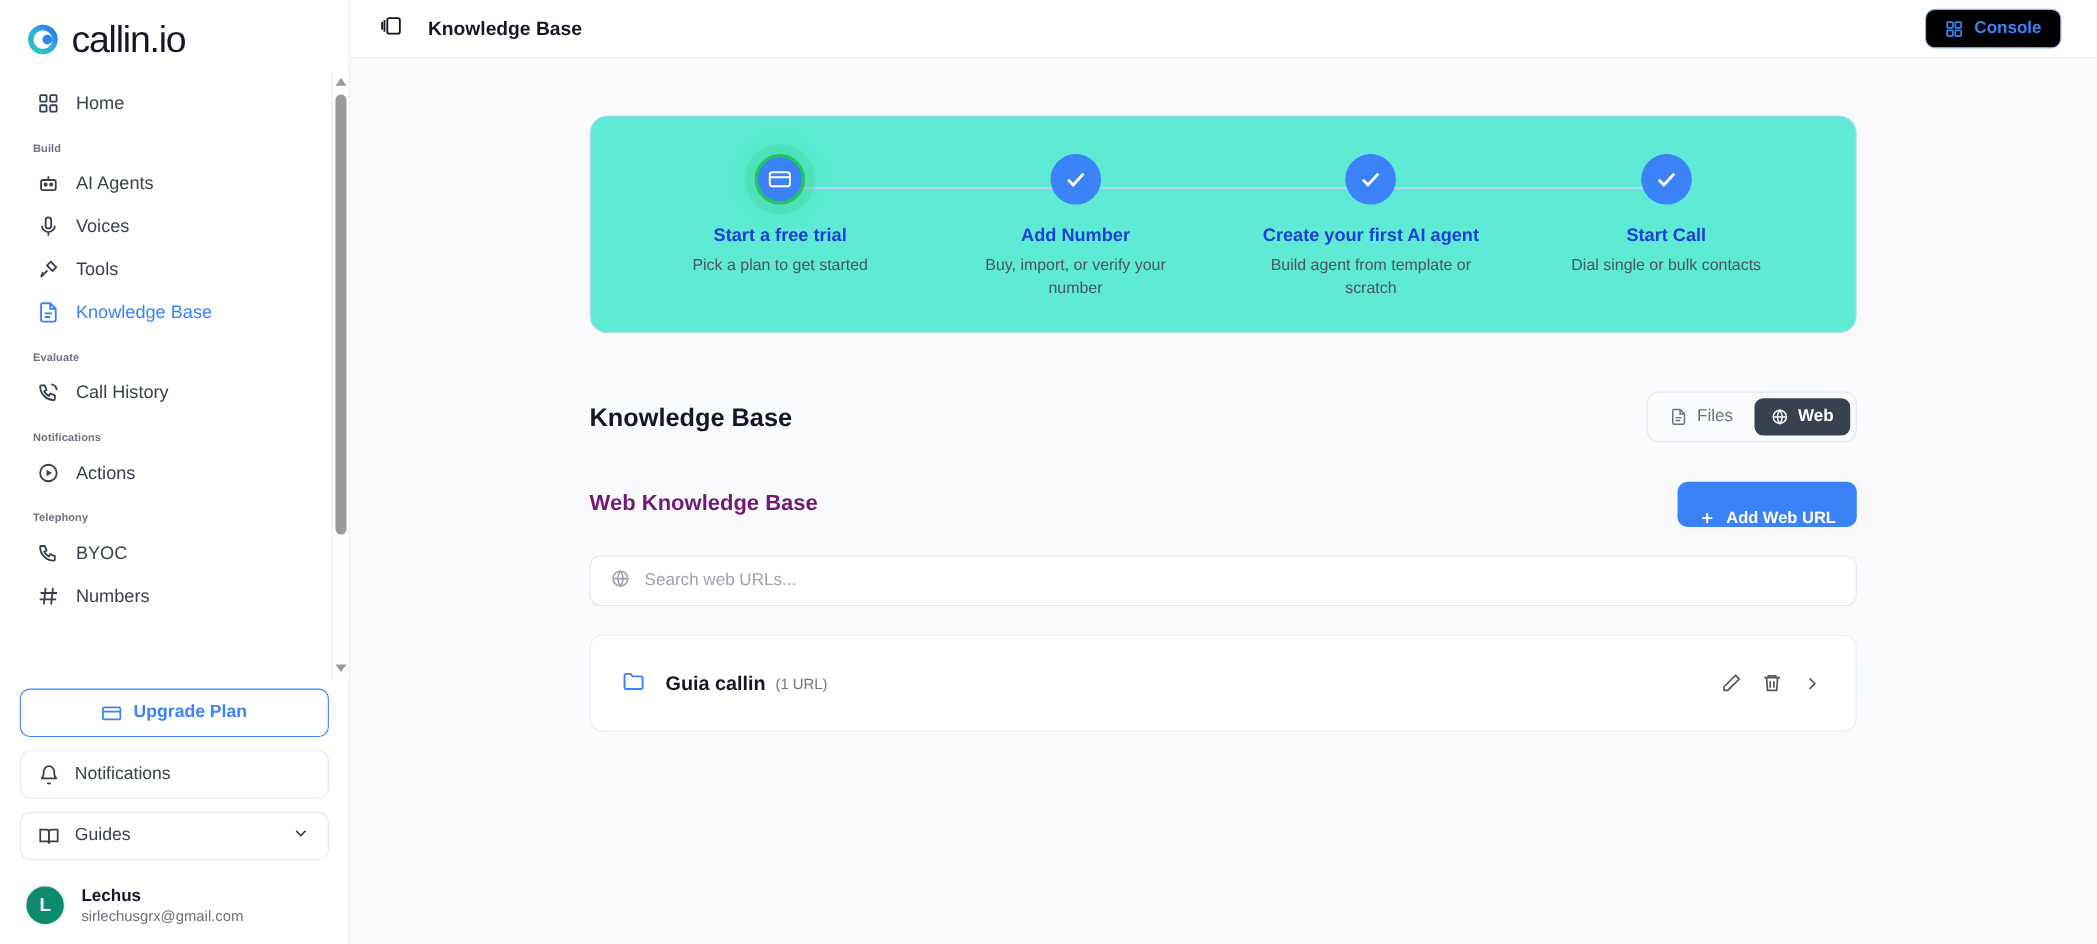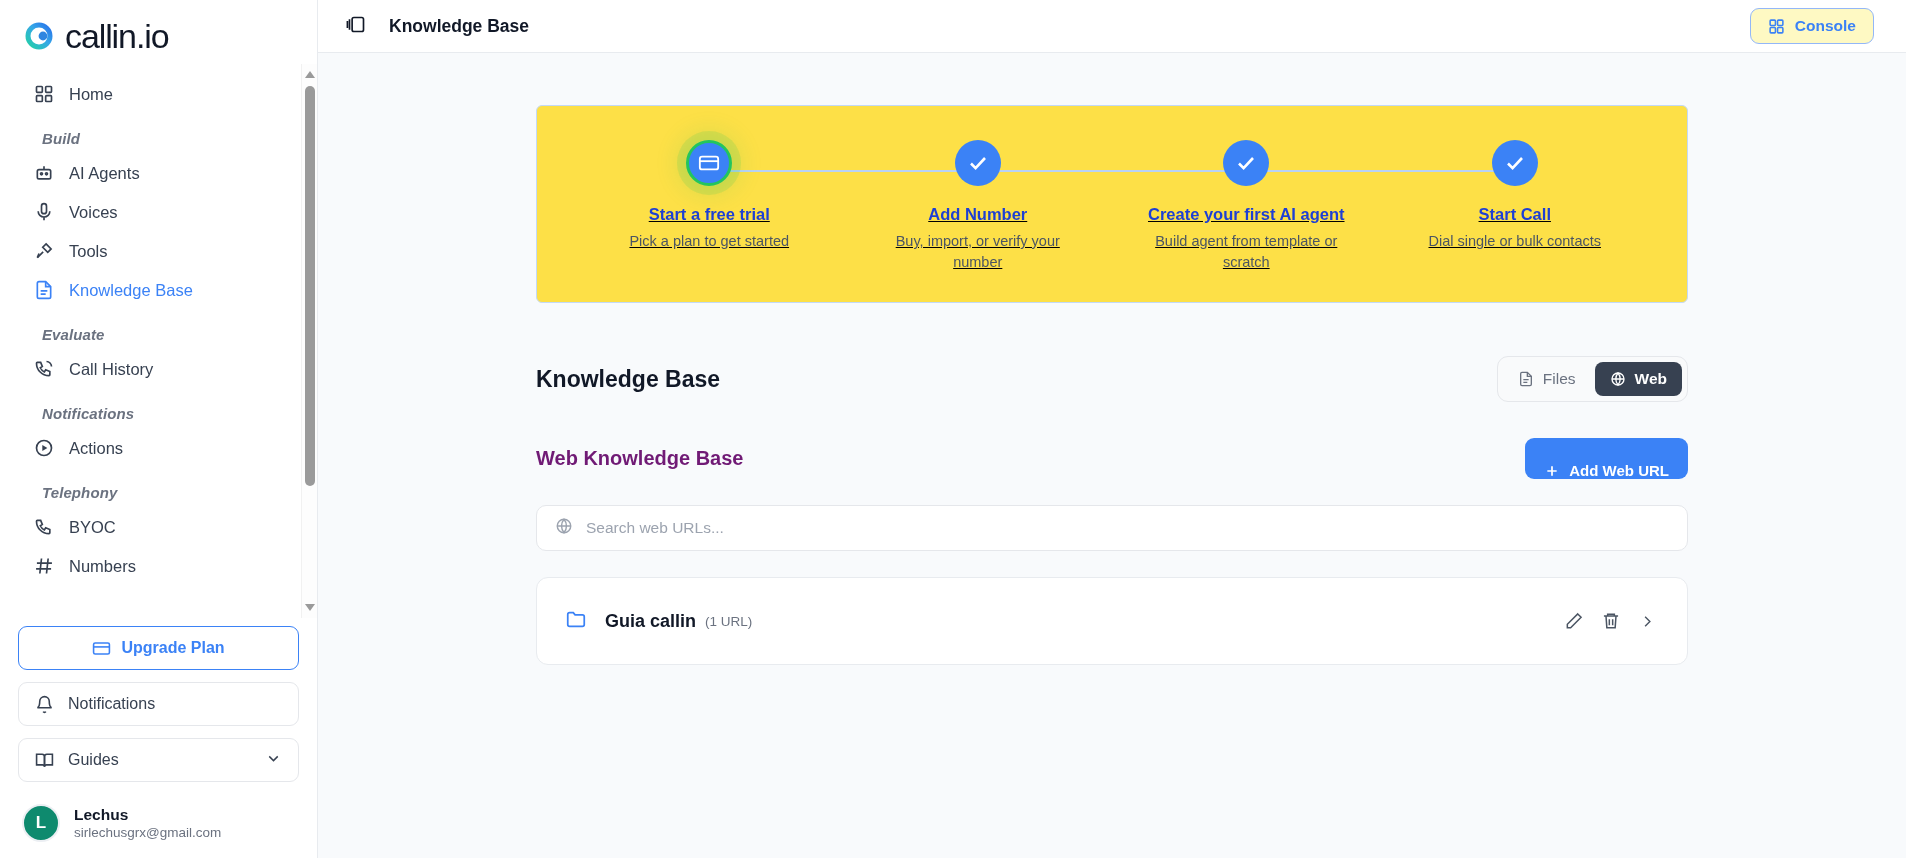--- a/index.html
+++ b/index.html
@@ -22,22 +22,22 @@
   .logo-wrap { padding: 18px 0 10px 22px; display: flex; align-items: center; gap: 9px; height: 64px; }
   .logo-mark { width: 34px; height: 34px; position: relative; flex: 0 0 34px; }
   .logo-text { font-size: 34px; letter-spacing: -1.1px; color: #111827; font-weight: 400; }
 
   .nav-scroll {
     flex: 1 1 auto; overflow: hidden; position: relative;
     padding-right: 22px; min-height: 0;
   }
   .nav-inner { padding: 10px 0 0 0; }
   .nav-section-label {
-    font-size: 15px; color: #6b7280; font-weight: 600;
-    padding: 16px 0 6px 42px; letter-spacing: .1px; font-style: italic;
+    font-size: 10px; color: #6b7280; font-weight: 600;
+    padding: 16px 0 6px 30px; letter-spacing: .1px;
   }
   .nav-item {
     display: flex; align-items: center; gap: 15px;
     padding: 9px 14px 9px 26px; margin: 1px 10px 1px 8px;
     border-radius: 8px; cursor: pointer;
     font-size: 16.5px; color: #374151;
   }
   .nav-item .ni-label { line-height: 1; }
   .nav-item.active { color: #3b82f6; }
   .nav-item.active svg { stroke: #3b82f6; }
@@ -79,30 +79,30 @@
   
   .main { flex: 1 1 auto; display: flex; flex-direction: column; background: #f8fafc; min-width: 0; }
   .topbar {
     height: 53px; background: #fff; border-bottom: 1px solid #e8ebef;
     display: flex; align-items: center; padding: 0 32px 0 28px; flex: 0 0 53px;
   }
   .topbar-title { font-size: 17.5px; font-weight: 700; color: #111827; margin-left: 22px; }
   .btn-console {
     margin-left: auto; display: flex; align-items: center; gap: 10px;
     height: 36px; padding: 0 17px; border: 1px solid #93b7f8; border-radius: 9px;
-    color: #3b82f6; background: #fef9c3; font-size: 15.5px; font-weight: 600; cursor: pointer;
+    color: #3b82f6; background: #000000; font-size: 15.5px; font-weight: 600; cursor: pointer;
   }
 
   .content { flex: 1 1 auto; overflow: hidden; padding: 52px 0 0 0; }
   .container { width: 1152px; margin: 0 auto; }
 
   
   .banner {
-    background: #fde047; border: 1px solid #c3d9f7; border-radius: 6px;
-    padding: 34px 38px 30px 38px; position: relative; text-decoration: underline;
+    background: #5eead4; border: 1px solid #c3d9f7; border-radius: 16px;
+    padding: 34px 38px 30px 38px; position: relative;
   }
   .steps { display: flex; position: relative; }
   .steps::before {
     content: ""; position: absolute; left: 11%; right: 11%; top: 30px;
     height: 2px; background: #b9d2f3;
   }
   .step { flex: 1 1 0; display: flex; flex-direction: column; align-items: center; position: relative; }
   .step-circle {
     width: 46px; height: 46px; border-radius: 50%; background: #3b82f6;
     display: flex; align-items: center; justify-content: center; position: relative; z-index: 2;

